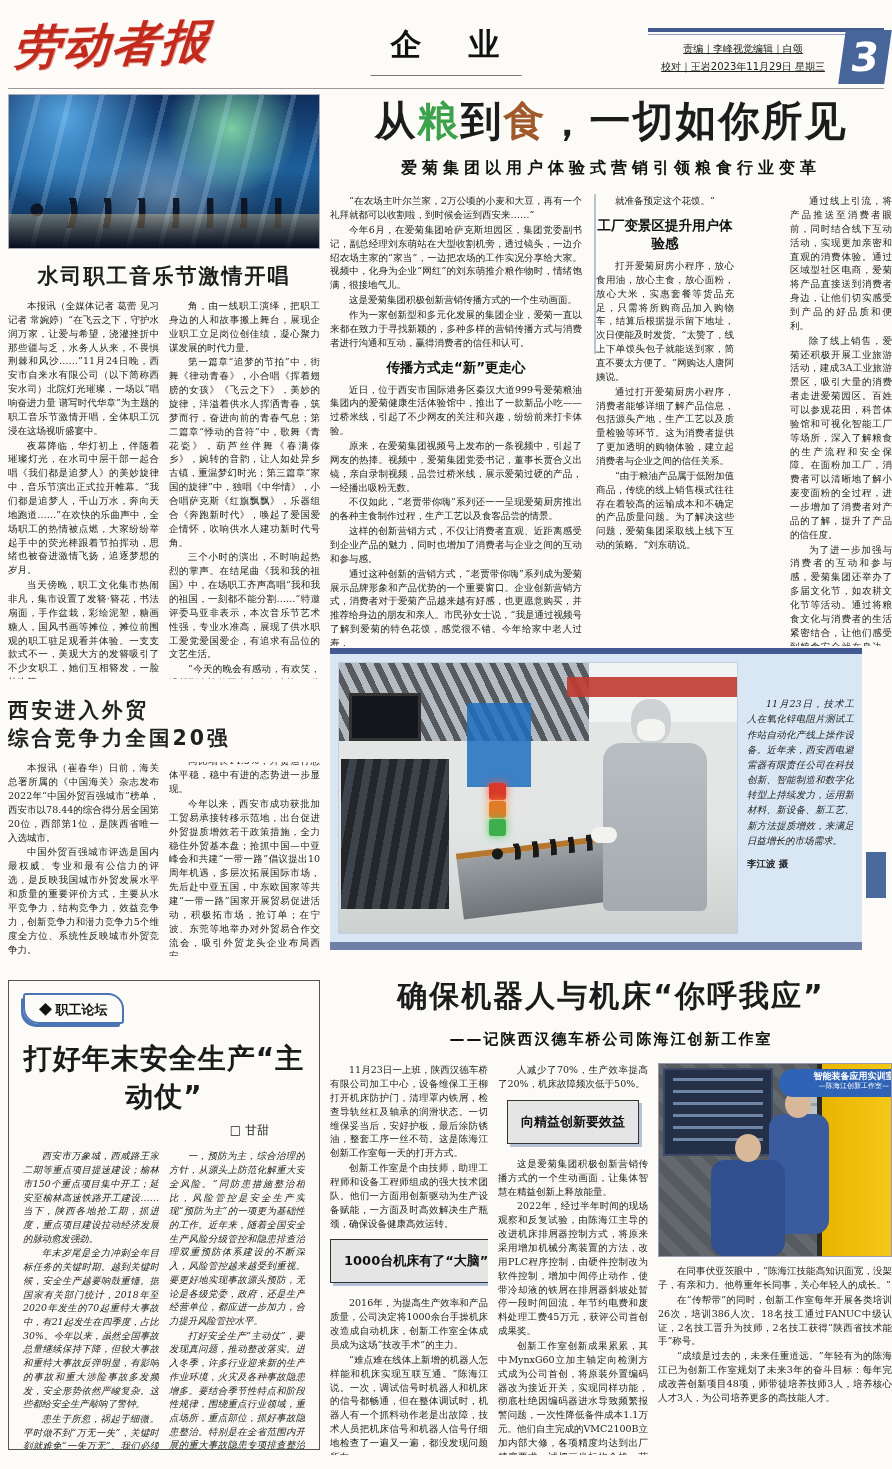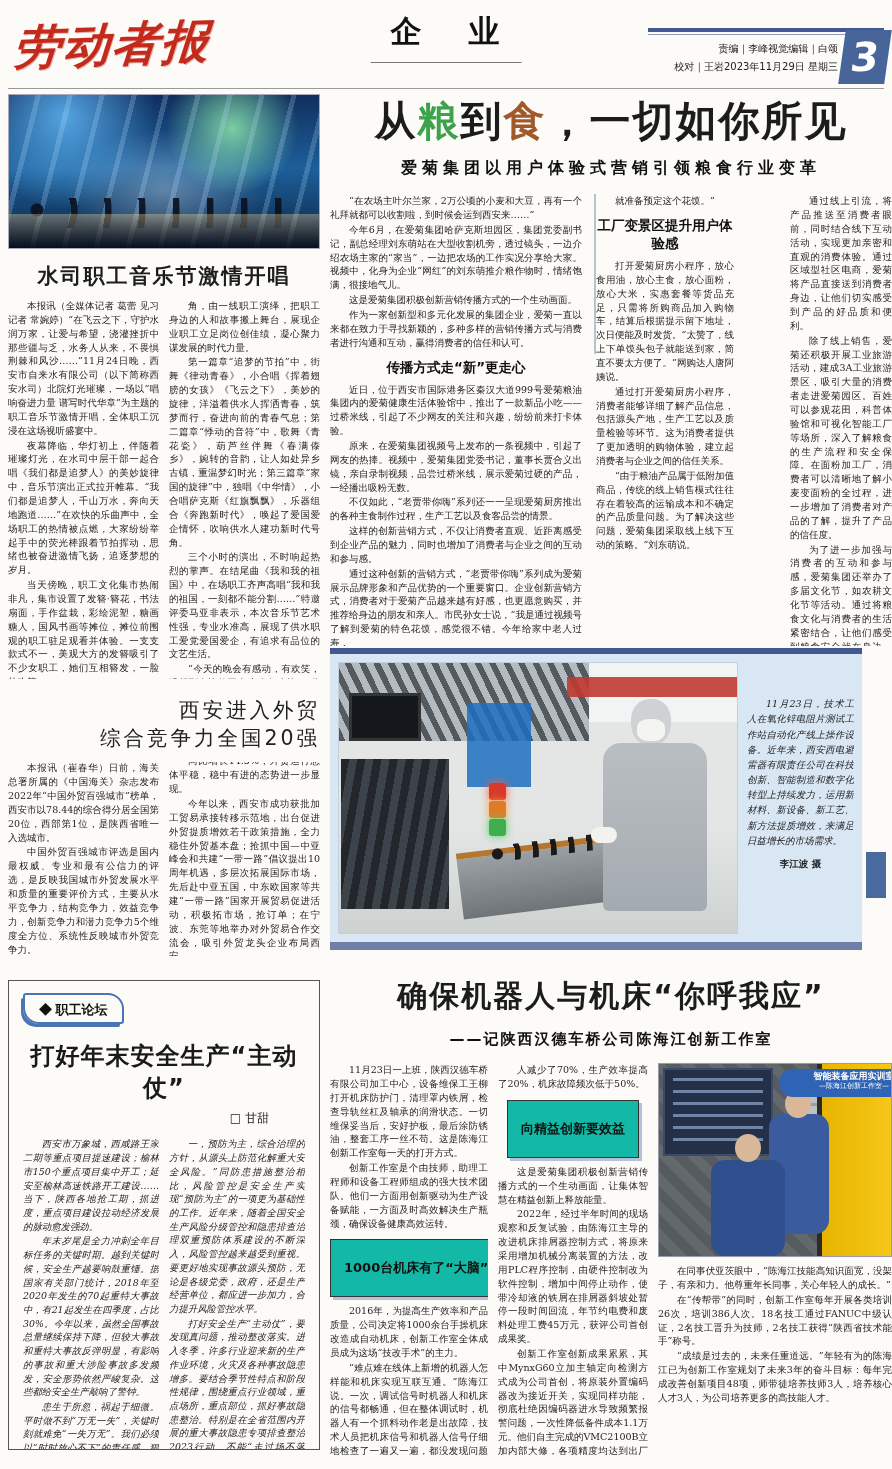--- a/index.html
+++ b/index.html
@@ -10,41 +10,41 @@
     font-family:"DejaVu Serif", serif;
   }
   
   .masthead {
     position:absolute; left:14px; top:6px; width:230px; height:76px;
     font-family:"DejaVu Serif", serif; font-size:47px; font-weight:bold; font-style:italic;
     color:#c32a1c; transform:skewX(-6deg) rotate(-2deg); letter-spacing:2px;
     text-shadow:1px 1px 0 rgba(180,30,20,.35); line-height:76px;
   }
   .section-title {
-    position:absolute; left:50%; top:11px; transform:translateX(-50%);
+    position:absolute; left:50%; top:24px; transform:translateX(-50%);
     font-family:"DejaVu Sans", sans-serif; font-weight:900; font-size:31px;
     letter-spacing:18px; padding:0 4px 9px 20px; border-bottom:1px solid #777; color:#111;
   }
   .top-blue-line { position:absolute; left:648px; top:28px; width:236px; height:4px; background:#44598f; }
   .top-blue-thin { position:absolute; left:648px; top:34px; width:236px; height:1px; background:#8a9ac0; }
   .staff-box { position:absolute; left:648px; top:40px; width:190px; font-size:10px; color:#222; line-height:1.8; font-family:"DejaVu Sans", sans-serif; }
-  .staff-row { display:flex; justify-content:flex-end; white-space:nowrap; }
+  .staff-row { display:flex; justify-content:center; white-space:nowrap;text-decoration:underline; }
   .page-num {
     position:absolute; left:842px; top:30px; width:46px; height:54px; background:#48659a;
     transform:skewX(-8deg); color:#fff; font-family:"DejaVu Sans", sans-serif;
     font-weight:900; font-size:40px; display:flex; align-items:center; justify-content:center;
   }
   .header-rule { position:absolute; left:8px; top:88px; width:876px; height:1px; background:#9a9a9a; }
 
   
   .para { font-size:9.5px; line-height:1.46; text-align:justify; text-indent:2em; color:#222; margin-bottom:1px; }
   .subhead-plain { font-family:"DejaVu Sans", sans-serif; font-weight:900; font-size:13.5px; text-align:center; margin:9px 0 6px; color:#111; }
   .subhead-boxed {
-    display:table; margin:9px auto 7px; font-family:"DejaVu Sans", sans-serif; font-weight:900;
-    font-size:13px; border:1px solid #333; padding:19px 13px; background:#14b8a6;
+    display:table; margin:9px auto 13px; font-family:"DejaVu Sans", sans-serif; font-weight:900;
+    font-size:13px; border:1px solid #333; padding:12px 13px; background:#e5e5e5;
     box-shadow:3px 3px 0 rgba(110,135,180,.5); white-space:nowrap; color:#111;
   }
   .twocol { display:flex; gap:10px; overflow:hidden; }
   .twocol > div { flex:1; overflow:hidden; }
 
   
   .left-col { position:absolute; left:8px; top:94px; width:312px; }
   .photoA { position:relative; height:155px; overflow:hidden; border:1px solid #aab;
     background:
       radial-gradient(circle at 72% 22%, rgba(140,230,170,.85), transparent 26%),
@@ -54,31 +54,31 @@
   }
   .photoA .beams { position:absolute; inset:0;
     background:repeating-linear-gradient(104deg, transparent 0 26px, rgba(190,225,255,.22) 26px 31px); }
   .photoA .stage { position:absolute; left:0; right:0; bottom:0; height:34px;
     background:linear-gradient(180deg, rgba(255,220,150,.35), rgba(5,12,28,.9)); }
   .photoA .figures { position:absolute; left:18px; right:18px; bottom:20px; height:30px;
     background:repeating-radial-gradient(circle at 10px 12px, rgba(10,16,30,.9) 0 6px, transparent 7px 34px); }
   .a-title { font-family:"DejaVu Sans", sans-serif; font-weight:900; font-size:21px; text-align:center;
     letter-spacing:2px; margin:13px 0 9px; }
   .a-body { height:380px; }
-  .b-title { font-family:"DejaVu Sans", sans-serif; font-weight:400; font-size:20.5px; text-align:right;
+  .b-title { font-family:"DejaVu Sans", sans-serif; font-weight:700; font-size:20.5px; text-align:left;
     line-height:1.35; letter-spacing:3px; margin:18px 0 10px; color:#222; }
   .b-body { height:194px;align-items:center; }
 
   .forum-box { margin-top:24px; height:470px; border:1.5px solid #555; padding:12px 14px; overflow:hidden; }
   .forum-badge {
     display:inline-block; border:2px solid #4a74b4; border-radius:3px 16px 3px 16px;
     padding:6px 14px 3px; font-family:Liberation Sans, sans-serif; font-weight:900; font-size:13px;
     box-shadow:-3px 4px 0 -1px #4a74b4; color:#111;
   }
-  .forum-title { font-family:"DejaVu Sans", sans-serif; font-weight:700; font-size:24px; text-align:center;
+  .forum-title { font-family:"DejaVu Sans", sans-serif; font-weight:700; font-size:28px; text-align:center;
     letter-spacing:1px; margin:16px 0 6px; color:#1a1a1a; }
   .forum-author { font-size:12px; text-align:right; padding-right:36px; margin-bottom:10px; }
   .forum-body { height:330px; font-style:italic; }
   .forum-body .para { font-size:9.4px; }
 
   
   .right-col { position:absolute; left:330px; top:94px; width:562px; }
   .d-headline { text-align:center; font-family:"DejaVu Sans", sans-serif; font-weight:900;
     font-size:41px; letter-spacing:2px; line-height:1.15; margin-top:4px; }
   .hl-green { color:#3ca24b; } .hl-brown { color:#a0592b; }
@@ -130,21 +130,21 @@
   .photoM .parts { position:absolute; left:150px; bottom:78px; width:130px; height:16px; transform:rotate(-7deg);
     background:repeating-radial-gradient(circle at 8px 8px, #1a1a1a 0 5px, transparent 6px 18px); }
   .photoM .worker { position:absolute; right:26px; top:36px; width:116px; height:212px; }
   .photoM .head { position:absolute; left:36px; top:0; width:40px; height:46px; border-radius:45%; background:#cfd2d4; }
   .photoM .mask { position:absolute; left:42px; top:20px; width:28px; height:22px; border-radius:40%; background:#f4f4f2; }
   .photoM .suit { position:absolute; left:8px; top:44px; width:104px; height:168px; border-radius:18px 18px 6px 6px;
     background:linear-gradient(180deg,#b9bec2,#a4abb0); }
   .photoM .glove { position:absolute; left:-4px; top:128px; width:26px; height:16px; border-radius:8px; background:#f2f2ee; }
   .pb-caption { flex:1; font-size:9.5px; line-height:1.6; font-style:italic; color:#222; padding-top:34px; overflow:hidden; }
   .pb-caption .cap-text { text-indent:2em; text-align:justify; }
-  .pb-caption .cap-credit { text-align:center; font-weight:bold; margin-top:8px; font-style:normal; }
+  .pb-caption .cap-credit { text-align:left; font-weight:bold; margin-top:8px; font-style:normal; }
   .pb-bottom { height:8px; width:532px; background:#6f7fa8; }
 
   
   .e-headline { text-align:center; font-family:"DejaVu Sans", sans-serif; font-weight:900;
     font-size:30px; letter-spacing:2px; margin-top:26px; }
   .e-subtitle { text-align:center; font-family:"DejaVu Sans", sans-serif; font-weight:700;
     font-size:15px; letter-spacing:2px; margin-top:13px; color:#111; }
   .e-body { display:flex; gap:10px; height:392px; overflow:hidden; margin-top:14px; }
   .e-col1 { width:158px; flex:none; overflow:hidden; }
   .e-col2 { width:150px; flex:none; overflow:hidden; }

